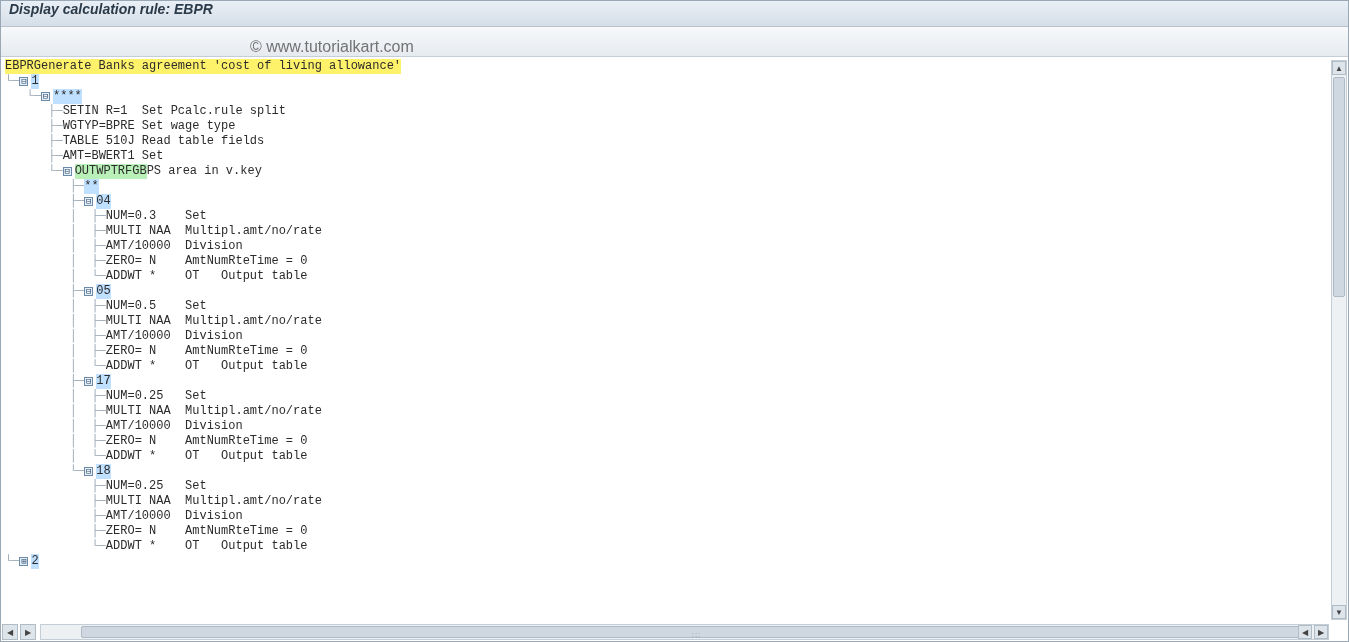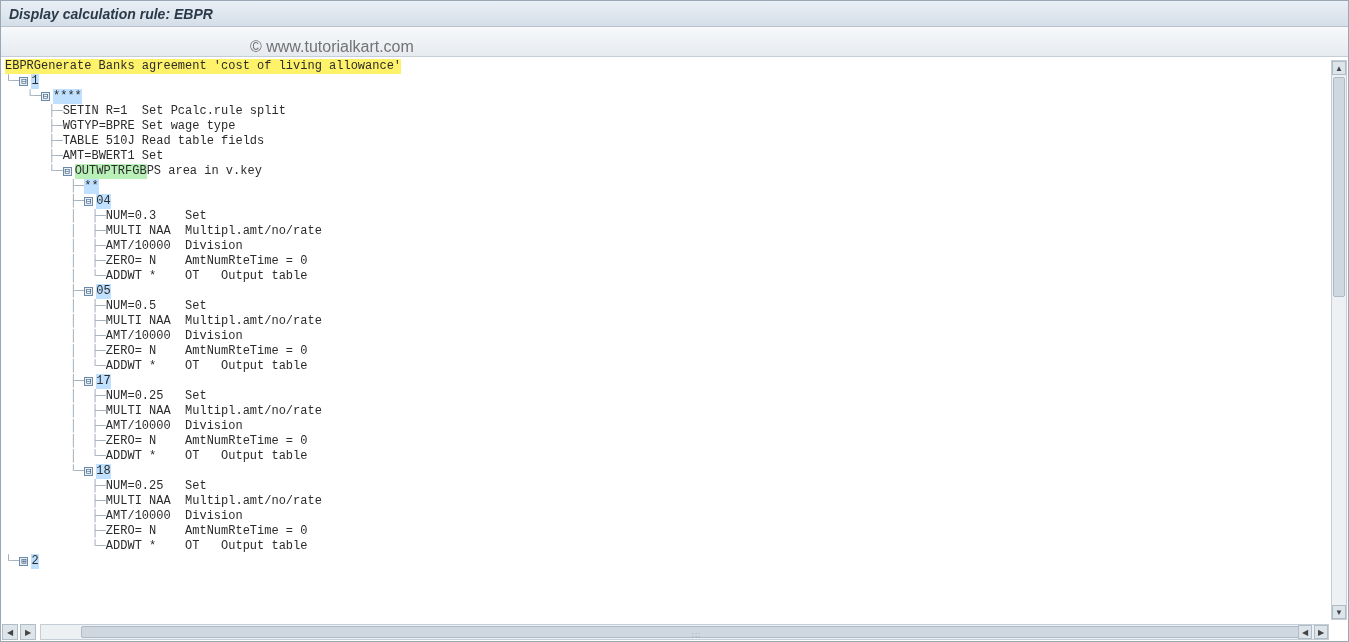--- a/index.html
+++ b/index.html
@@ -1,18 +1,18 @@
 <!DOCTYPE html>
 <html><head>
 <meta charset="utf-8">
 <style>
   * { box-sizing: border-box; margin: 0; padding: 0; }
   html, body { width: 1349px; height: 642px; overflow: hidden; font-family: Arial, Helvetica, sans-serif; background: #f2f2f2; }
   .window { width: 1349px; height: 642px; border: 1px solid #9aa7b5; background: #fff; display: flex; flex-direction: column; }
-  .titlebar { height: 26px; background: linear-gradient(#e9eff5, #d5dee8); border-bottom: 1px solid #b8c2cc; display: flex; align-items: center; padding-left: 8px; font-style: italic; font-weight: bold; font-size: 14px; color: #2b3a49; }
+  .titlebar { height: 26px; background: linear-gradient(#e9eff5, #d5dee8); border-bottom: 1px solid #b8c2cc; display: flex; align-items: flex-start; padding-left: 8px; font-style: italic; font-weight: bold; font-size: 14px; color: #2b3a49; }
   .toolbar { height: 30px; background: linear-gradient(#f7f9fb, #e6ebf0); border-bottom: 1px solid #c5ced7; position: relative; }
   .watermark { position: absolute; left: 250px; top: 38px; color: #737373; font-size: 16px; z-index: 50; pointer-events: none; font-family: Arial, sans-serif; }
   .content-wrap { flex: 1; display: flex; flex-direction: column; overflow: hidden; background: #fff; }
   .tree-area { flex: 1; overflow: hidden; font-family: "Courier New", monospace; font-size: 12px; line-height: 15px; white-space: pre; color: #2b2b2b; padding: 2px 0 0 4px; position: relative; }
   .row { height: 15px; display: flex; align-items: center; }
   .marker { display: inline-block; width: 9px; height: 9px; line-height: 8px; font-size: 9px; text-align: center; border: 1px solid #6b8aa9; background: #e9f1f8; color: #2b4a6b; margin-right: 3px; cursor: pointer; }
   .hl-yellow { background: #fff26b; }
   .hl-blue { background: #bfe0ff; }
   .hl-green { background: #b8f0b8; }
   .scroll-v { position: absolute; right: 2px; top: 60px; bottom: 22px; width: 16px; background: #eef1f4; border: 1px solid #c5ced7; }

